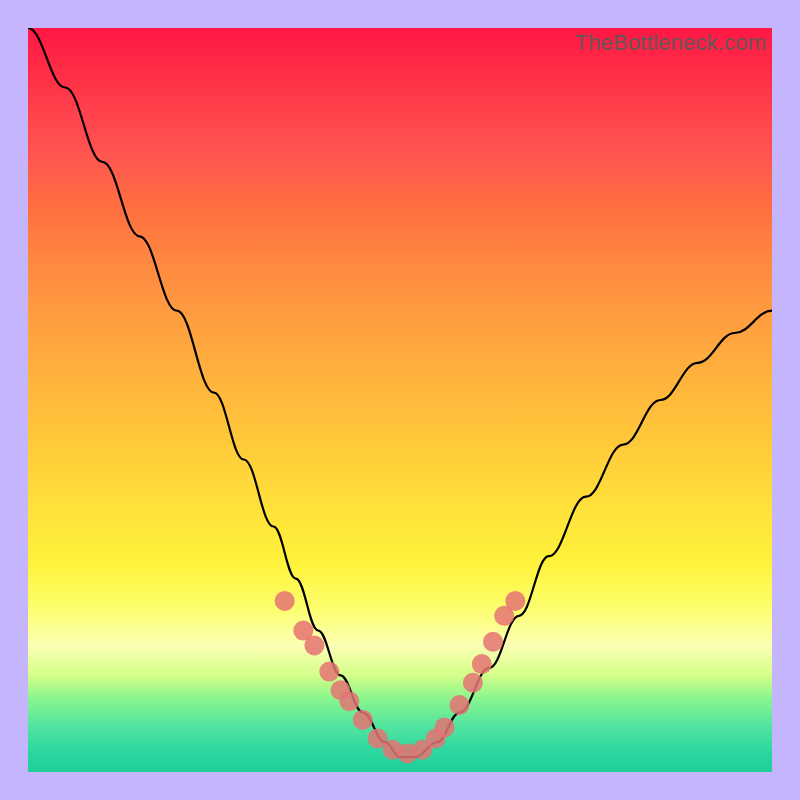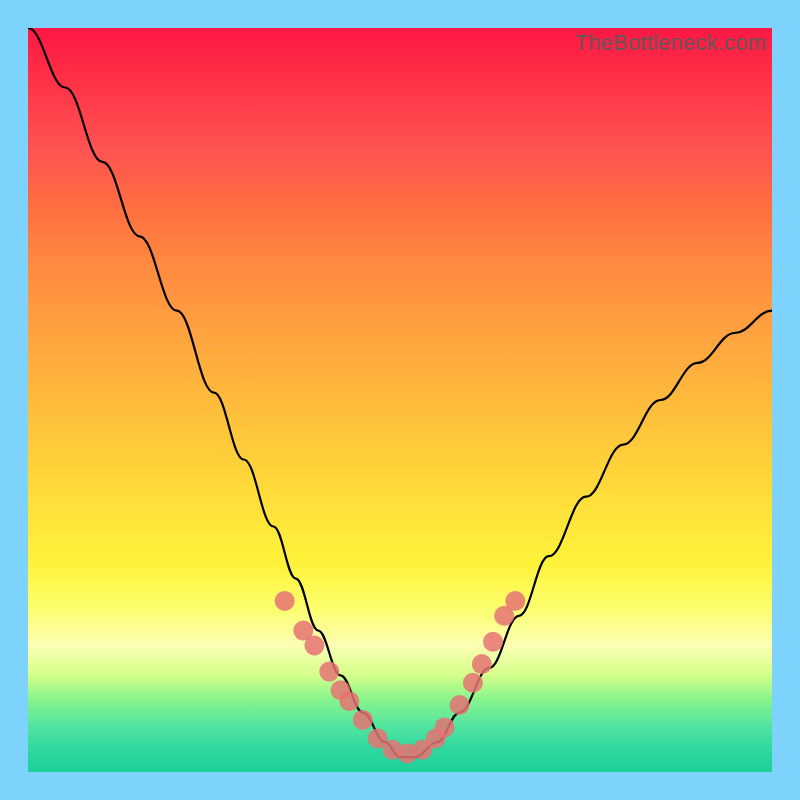--- a/index.html
+++ b/index.html
@@ -9,21 +9,21 @@
     height: 800px;
     background: #000;
     overflow: hidden;
   }
   .frame {
     position: absolute;
     top: 0;
     left: 0;
     width: 800px;
     height: 800px;
-    background: #7dd3fc;
+    background: #c4b5fd;
   }
   .plot-area {
     position: absolute;
     top: 28px;
     left: 28px;
     width: 744px;
     height: 744px;
     background: linear-gradient(to bottom,
       #ff1744 0%,
       #ff3547 8%,

